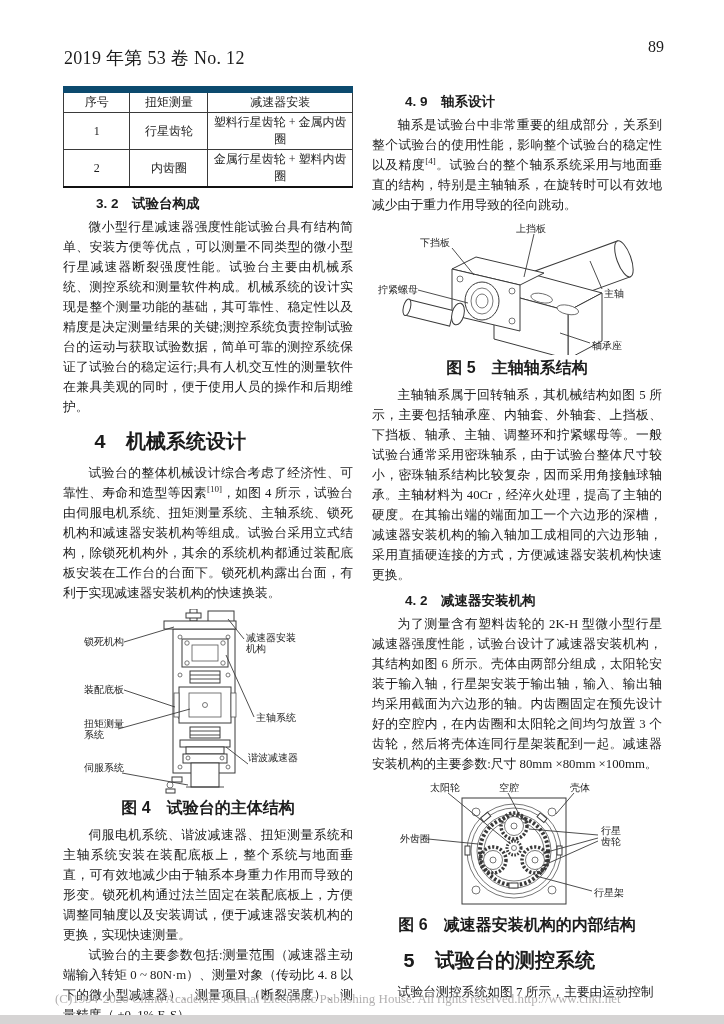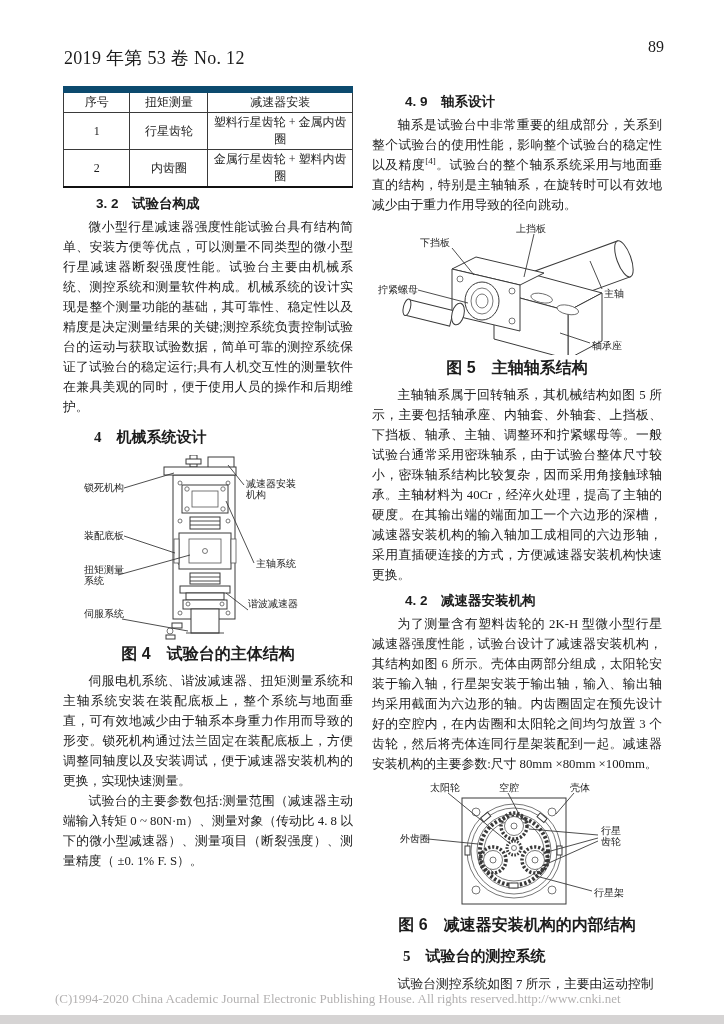--- a/index.html
+++ b/index.html
@@ -18,22 +18,22 @@
 
   .para {
     font-size:12.8px; line-height:20px; text-align:justify;
     text-indent:2em; margin:0;
   }
   .h-sub {
     font-family:"Liberation Sans","DejaVu Sans",sans-serif;
     font-weight:bold; font-size:13.5px; margin:7px 0 4px; padding-left:33px;
   }
   .h-main {
-    font-family:Liberation Serif, serif;
-    font-weight:bold; font-size:15px; margin:11px 0 8px; padding-left:31px;
+    font-family:Liberation Mono, monospace;
+    font-weight:bold; font-size:20px; margin:11px 0 8px; padding-left:31px;
   }
   sup.cite { font-size:9px; line-height:0; }
 
   .tbl-caption {
     font-family:"Liberation Sans","DejaVu Sans",sans-serif;
     font-weight:bold; font-size:12.5px; text-align:center; margin:2px 0 4px;
   }
   table.meas { width:100%; border-collapse:collapse; font-size:12px; text-align:center; }
   table.meas th, table.meas td {
     border:0.8px solid #3a3a3a; padding:1px 2px; height:15px; font-weight:normal;
@@ -88,20 +88,21 @@
         <td>内齿圈</td>
         <td>金属行星齿轮 + 塑料内齿圈</td>
       </tr>
     </tbody>
       </table>
 
     <div class="h-sub">3. 2　试验台构成</div>
     <p class="para">微小型行星减速器强度性能试验台具有结构简单、安装方便等优点，可以测量不同类型的微小型行星减速器断裂强度性能。试验台主要由机械系统、测控系统和测量软件构成。机械系统的设计实现是整个测量功能的基础，其可靠性、稳定性以及精度是决定测量结果的关键;测控系统负责控制试验台的运动与获取试验数据，简单可靠的测控系统保证了试验台的稳定运行;具有人机交互性的测量软件在兼具美观的同时，便于使用人员的操作和后期维护。</p>
 
     <div class="h-main">4　机械系统设计</div>
+    <p class="para"><span>试验台的整体机械设计综合考虑了经济性、可靠性、寿命和造型等因素</span><sup class="cite">[10]</sup><span>，如图 4 所示，试验台由伺服电机系统、扭矩测量系统、主轴系统、锁死机构和减速器安装机构等组成。试验台采用立式结构，除锁死机构外，其余的系统机构都通过装配底板安装在工作台的台面下。锁死机构露出台面，有利于实现减速器安装机构的快速换装。</span></p>
 
     <div class="figure">
       <svg width="260" height="186" viewBox="0 0 260 186">
 
         <rect class="shp" x="95" y="20" width="62" height="144"></rect>
         <circle class="shp2" cx="102" cy="28" r="2"></circle>
           <circle class="shp2" cx="150" cy="28" r="2"></circle>
         <circle class="shp2" cx="102" cy="66" r="2"></circle>
           <circle class="shp2" cx="150" cy="66" r="2"></circle>
         <circle class="shp2" cx="102" cy="108" r="2"></circle>

